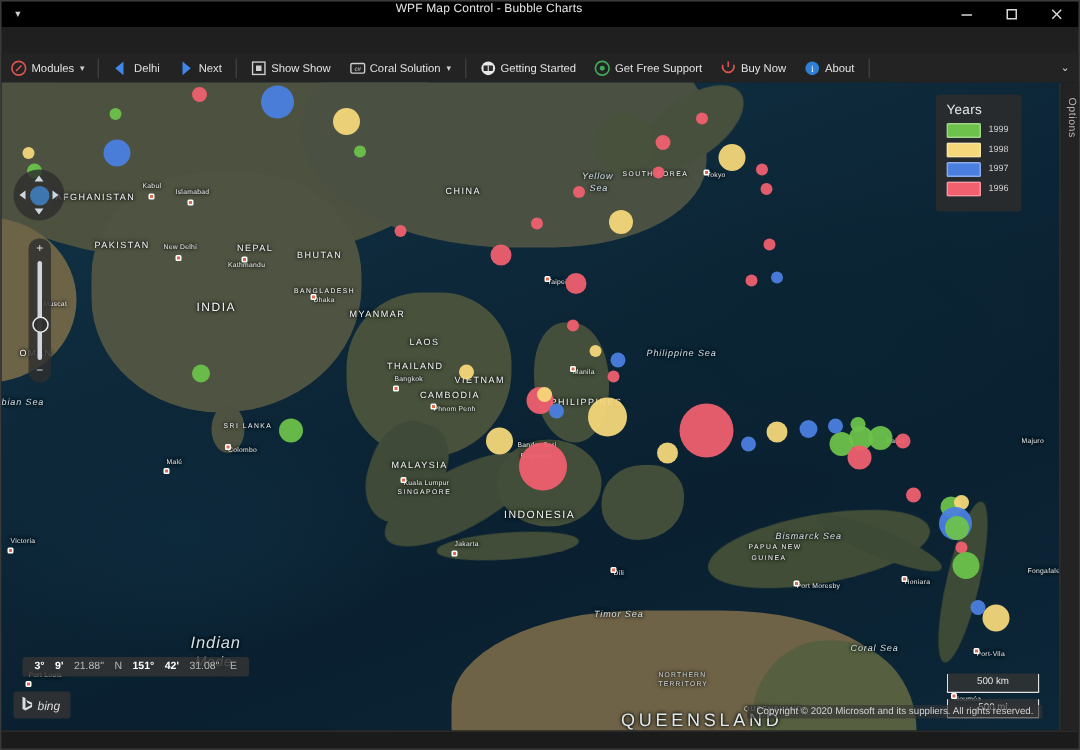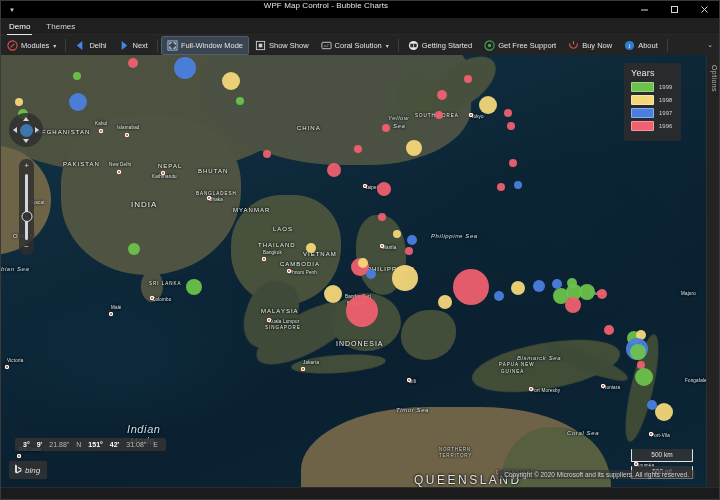--- a/index.html
+++ b/index.html
@@ -215,24 +215,20 @@
       </div>
       <div class="wbtn">
         <svg width="9" height="9" viewBox="0 0 9 9">
             <line x1="1.5" y1="1.5" x2="7.5" y2="7.5" stroke="#d8d8d8" stroke-width="1"></line>
             <line x1="7.5" y1="1.5" x2="1.5" y2="7.5" stroke="#d8d8d8" stroke-width="1"></line>
           </svg>
       </div>
     </div>
   </div>
 
-  <div class="tabbar">
-    <div class="tab active">Demo</div>
-    <div class="tab">Themes</div>
-  </div>
 
   <div class="toolbar">
 
     <div class="tbtn">
       <span class="ico">
         <svg width="11" height="11" viewBox="0 0 12 12">
             <circle cx="6" cy="6" r="5" fill="none" stroke="#d9534f" stroke-width="1.2"></circle>
             <path d="M4 8 L8 4" stroke="#d9534f" stroke-width="1.2"></path>
           </svg>
       </span>
@@ -255,29 +251,20 @@
       <span class="ico">
         <svg width="11" height="11" viewBox="0 0 12 12">
             <path d="M4 1 L10 6 L4 11 Z" fill="#3f87e8"></path>
           </svg>
       </span>
       <span>Next</span>
     </div>
 
     <div class="tsep"></div>
 
-    <div class="tbtn pressed">
-      <span class="ico">
-        <svg width="11" height="11" viewBox="0 0 12 12">
-          <rect x="1" y="1" width="10" height="10" fill="none" stroke="#9fc4e8" stroke-width="1"></rect>
-          <path d="M3 3 h2 M3 3 v2 M9 3 h-2 M9 3 v2 M3 9 h2 M3 9 v-2 M9 9 h-2 M9 9 v-2" stroke="#e6f0fa" stroke-width="1"></path>
-        </svg>
-      </span>
-      <span>Full-Window Mode</span>
-    </div>
 
     <div class="tbtn">
       <span class="ico">
         <svg width="11" height="11" viewBox="0 0 12 12">
             <rect x="1.5" y="1.5" width="9" height="9" fill="none" stroke="#cfcfcf" stroke-width="1"></rect>
             <rect x="4" y="4" width="4" height="4" fill="#cfcfcf"></rect>
           </svg>
       </span>
       <span>Show Show</span>
     </div>

